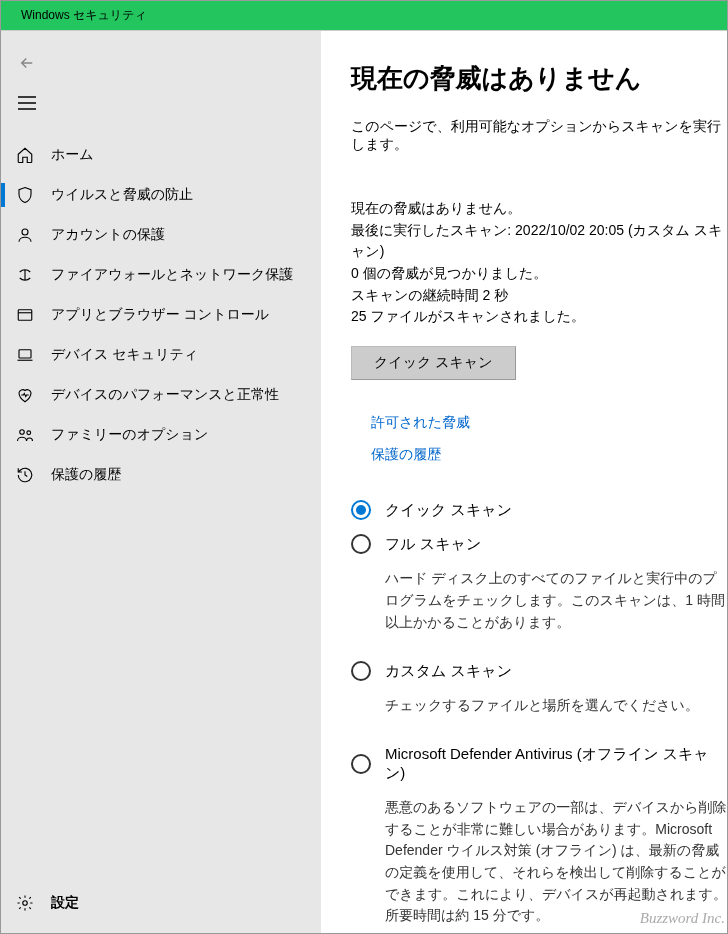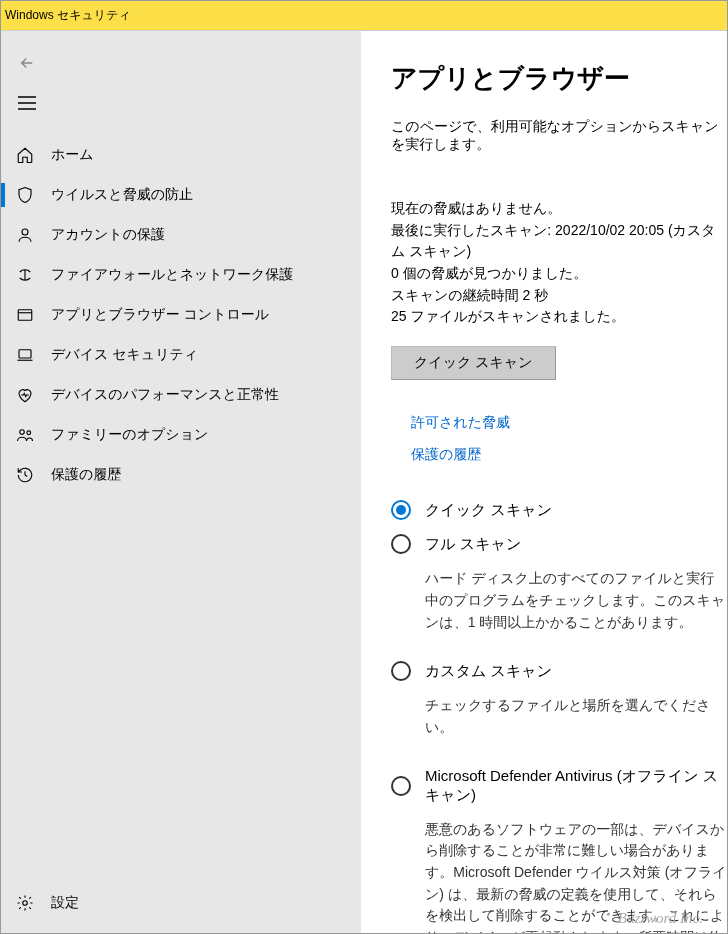--- a/index.html
+++ b/index.html
@@ -9,33 +9,33 @@
     color: #000;
     background: #fff;
     width: 728px;
     height: 934px;
     overflow: hidden;
     border: 1px solid #999;
     position: relative;
   }
   .titlebar {
     height: 30px;
-    padding: 0 4px;
+    padding: 0 20px;
     display: flex;
     align-items: center;
     font-size: 12px;
     border-bottom: 1px solid #ccc;
-    background: #fde047;
+    background: #22c55e;
   }
   .container {
     display: flex;
     height: calc(100% - 30px);
   }
   .sidebar {
-    width: 360px;
+    width: 320px;
     background: #e7e7e7;
     display: flex;
     flex-direction: column;
     position: relative;
   }
   .sidebar-top {
     padding-top: 16px;
   }
   .back-btn {
     width: 40px;
@@ -84,20 +84,21 @@
     align-items: center;
     justify-content: center;
     flex-shrink: 0;
   }
   .nav-item .label { font-size: 14px; }
   .sidebar-bottom {
     position: absolute;
     bottom: 10px;
     left: 0;
     right: 12px;
+    font-weight: bold;
   }
   .main {
     flex: 1;
     padding: 30px 0 0 30px;
     overflow: hidden;
     position: relative;
   }
   .page-title {
     font-size: 26px;
     font-weight: 600;
@@ -171,21 +172,21 @@
   .radio-desc {
     font-size: 14px;
     color: #333;
     margin-left: 34px;
     margin-bottom: 28px;
     line-height: 1.55;
   }
   .watermark {
     position: absolute;
     bottom: 6px;
-    right: 24px;
+    right: 2px;
     color: #aaa;
     font-style: italic;
     font-family: Georgia, serif;
     font-size: 15px;
   }
   svg { display: block; }
 </style>
 </head>
 <body>
 
@@ -300,21 +301,21 @@
               <circle cx="12" cy="12" r="3"></circle>
               <path d="M12 2v3M12 19v3M4.2 4.2l2.1 2.1M17.7 17.7l2.1 2.1M2 12h3M19 12h3M4.2 19.8l2.1-2.1M17.7 6.3l2.1-2.1"></path>
             </svg>
         </span>
         <span class="label">設定</span>
       </div>
     </div>
   </aside>
 
   <main class="main">
-    <h1 class="page-title">アプリとブラウザー</h1>
+    <h1 class="page-title">現在の脅威はありません</h1>
     <p class="page-subtitle">このページで、利用可能なオプションからスキャンを実行します。</p>
 
     <div class="status-block">
       <p>現在の脅威はありません。</p>
       <p>最後に実行したスキャン: 2022/10/02 20:05 (カスタム スキャン)</p>
       <p>0 個の脅威が見つかりました。</p>
       <p>スキャンの継続時間 2 秒</p>
       <p>25 ファイルがスキャンされました。</p>
     </div>
 

